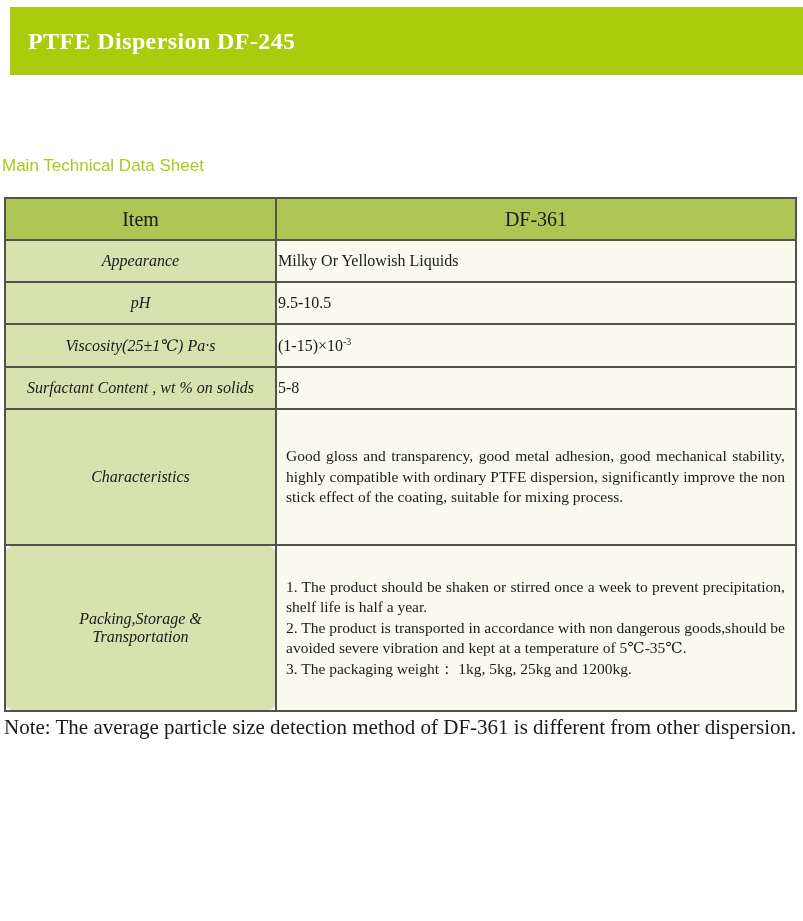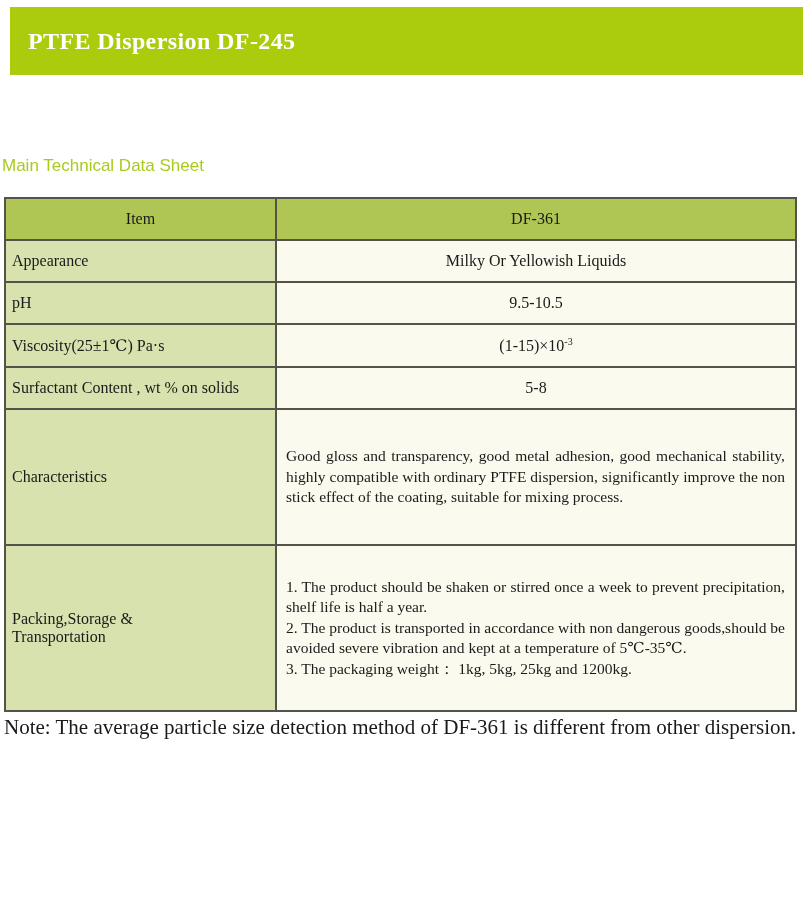--- a/index.html
+++ b/index.html
@@ -25,36 +25,36 @@
     font-family:"Liberation Sans","DejaVu Sans",sans-serif;
     font-size:17px;color:var(--heading);
   }
   table.data-table{
     border-collapse:collapse;table-layout:fixed;width:793px;
     margin:21px 0 0 4px;
   }
   th,td{border:2px solid var(--border);font-weight:normal;}
   thead th{
     background:var(--headbg);height:42px;text-align:center;
-    vertical-align:middle;font-size:16px;margin-left:24px;
+    vertical-align:middle;font-size:20px;margin-left:24px;
   }
   .col-label{width:271px;}
   .label-cell{
-    background:var(--labelbg);vertical-align:middle;
-    font-size:16px;white-space:pre-line;padding:11px 6px;
+    background:var(--labelbg);text-align:center;vertical-align:middle;
+    font-size:16px;white-space:pre-line;padding:11px 6px;font-style:italic;
   }
   .value-cell{background:var(--valuebg);font-size:16px;}
-  .value-cell.center{text-align:center;vertical-align:middle;}
+  .value-cell.center{vertical-align:middle;}
   .value-cell.para{
     text-align:justify;vertical-align:middle;
     padding:0 10px 0 9px;font-size:15.5px;line-height:1.32;
   }
   tr.std td{height:42px;}
   tr.tall td{height:136px;}
-  tr.taller td{height:166px;}
+  tr.taller td{height:166px;border-radius:10px;}
   sup{font-size:10px;line-height:0;}
   .note{margin:3px 0 16px 4px;font-size:21px;}
 </style>
 </head>
 <body>
 
 <div class="topbar">
   <div class="title">PTFE Dispersion DF-245</div>
 </div>
 

